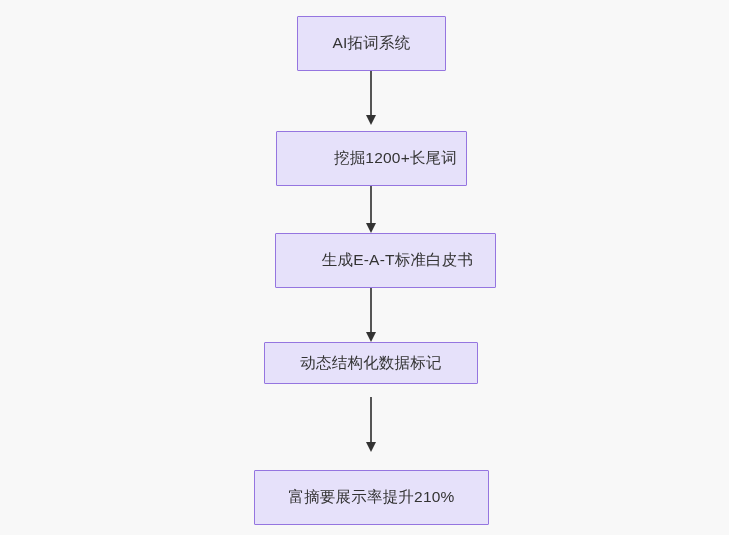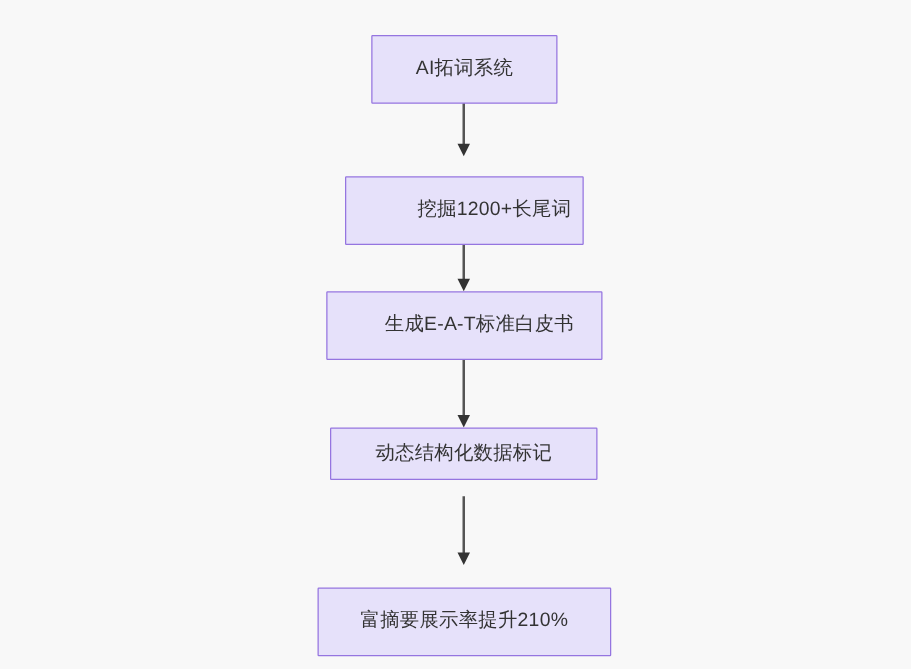--- a/index.html
+++ b/index.html
@@ -71,29 +71,29 @@
     </svg>
   </div>
 
   <div class="connector" style="left: 365px; top: 397px; height: 55px;">
     <svg width="12" height="55" viewBox="0 0 12 55" aria-hidden="true">
       <line x1="6" y1="0" x2="6" y2="47" stroke="#555555" stroke-width="2"></line>
       <polygon points="6,55 1,45 11,45" fill="#333333"></polygon>
     </svg>
   </div>
 
-  <div class="node" style="left: 297px; top: 28px; width: 149px; height: 55px; background: rgb(230, 225, 250); border-color: rgb(149, 117, 224); color: rgb(51, 51, 51);">
+  <div class="node" style="left: 297px; top: 16px; width: 149px; height: 55px; background: rgb(230, 225, 250); border-color: rgb(149, 117, 224); color: rgb(51, 51, 51);">
     <span class="node-label">AI拓词系统</span>
   </div>
 
-  <div class="node" style="left: 276px; top: 141px; width: 191px; height: 55px; background: rgb(230, 225, 250); border-color: rgb(149, 117, 224); color: rgb(51, 51, 51); padding-left: 48px;">
+  <div class="node" style="left: 276px; top: 131px; width: 191px; height: 55px; background: rgb(230, 225, 250); border-color: rgb(149, 117, 224); color: rgb(51, 51, 51); padding-left: 48px;">
     <span class="node-label">挖掘1200+长尾词</span>
   </div>
 
-  <div class="node" style="left: 261px; top: 233px; width: 221px; height: 55px; background: rgb(230, 225, 250); border-color: rgb(149, 117, 224); color: rgb(51, 51, 51); padding-left: 24px;">
+  <div class="node" style="left: 275px; top: 233px; width: 221px; height: 55px; background: rgb(230, 225, 250); border-color: rgb(149, 117, 224); color: rgb(51, 51, 51); padding-left: 24px;">
     <span class="node-label">生成E-A-T标准白皮书</span>
   </div>
 
   <div class="node" style="left: 264px; top: 342px; width: 214px; height: 42px; background: rgb(230, 225, 250); border-color: rgb(149, 117, 224); color: rgb(51, 51, 51);">
     <span class="node-label">动态结构化数据标记</span>
   </div>
 
   <div class="node" style="left: 254px; top: 452px; width: 235px; height: 55px; background: rgb(230, 225, 250); border-color: rgb(149, 117, 224); color: rgb(51, 51, 51); margin-top: 18px;">
     <span class="node-label">富摘要展示率提升210%</span>
   </div>

